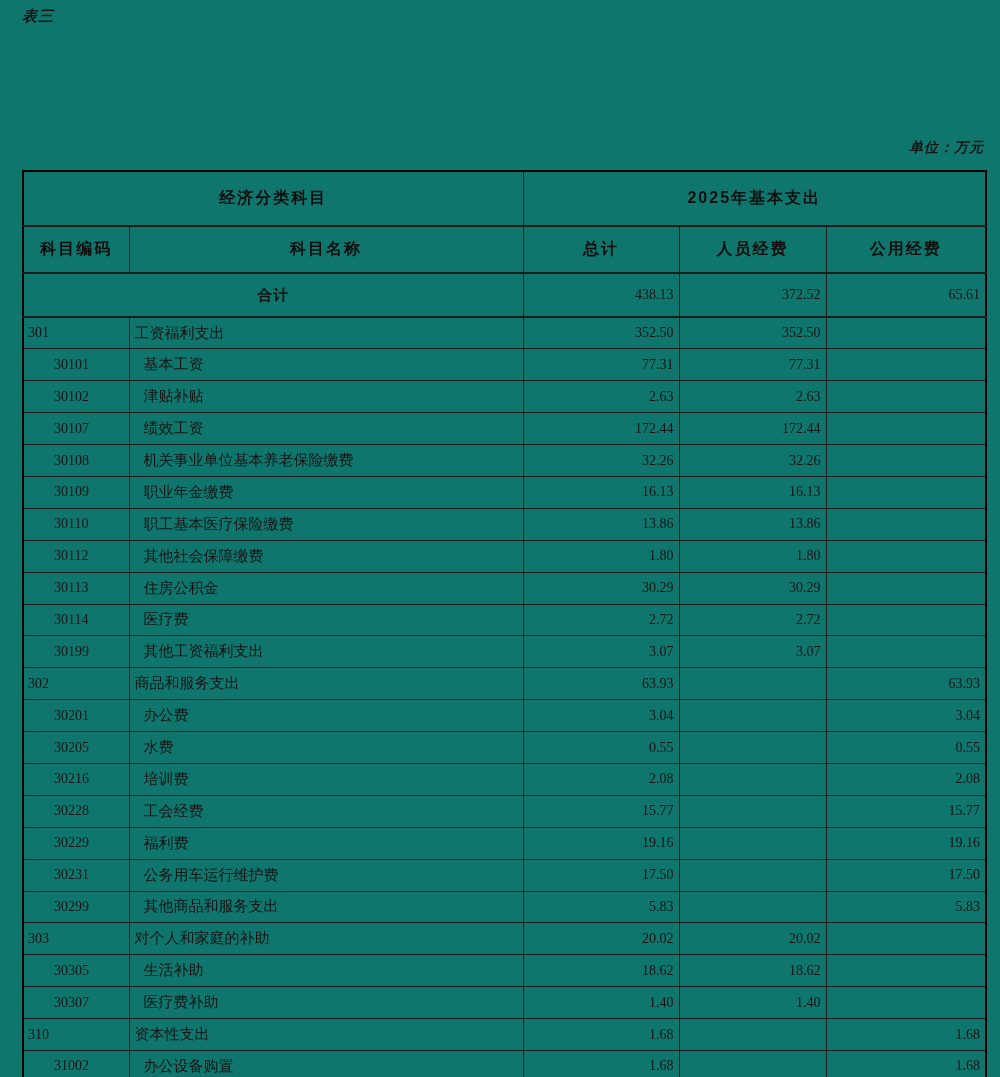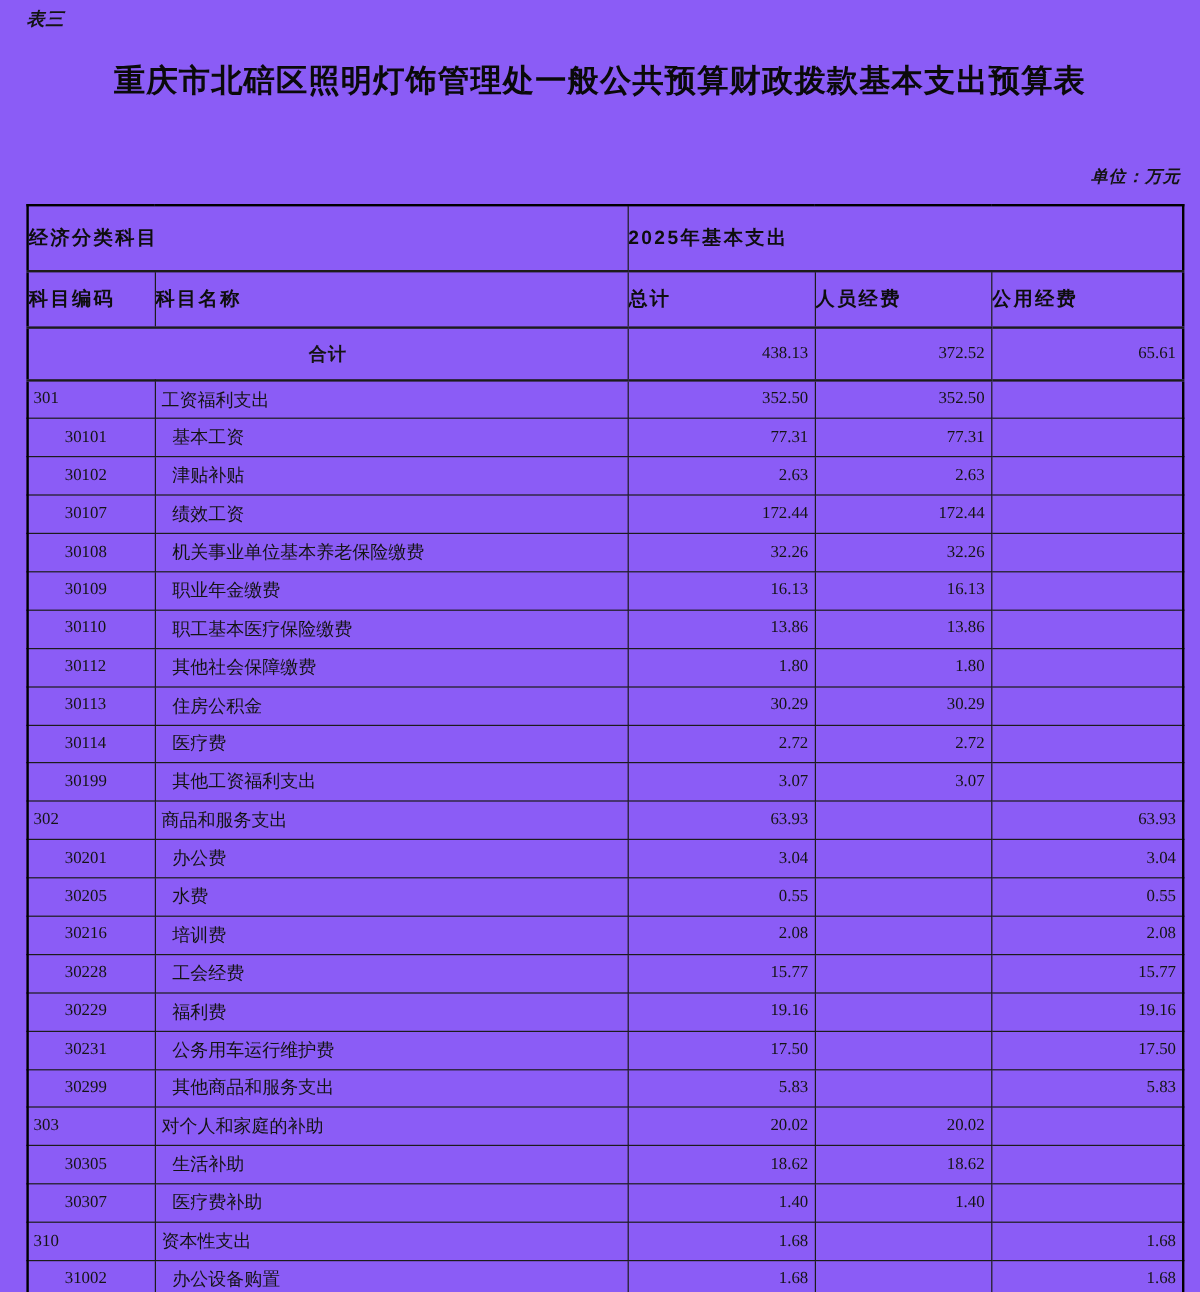--- a/index.html
+++ b/index.html
@@ -2,21 +2,21 @@
 <html><head>
 <meta charset="utf-8">
 <style>
   * { margin: 0; padding: 0; box-sizing: border-box; }
   html, body { background: #ffffff; }
   body {
     width: 1000px; height: 1077px;
     font-family: "Liberation Serif", "DejaVu Serif", serif;
     color: #141414;
   }
-  .page { position: relative; width: 1000px; height: 1077px; background: #8b5cf6; overflow: hidden; }
+  .page { position: relative; width: 1000px; height: 1077px; background: #0f766e; overflow: hidden; }
 
   .doc-tag {
     position: absolute; left: 22px; top: 7px;
     font-size: 15px; font-weight: bold; font-style: italic;
     letter-spacing: 1px;
   }
   .doc-title {
     position: absolute; left: 0; top: 50px; width: 1000px;
     text-align: center;
     font-family: "Liberation Sans", "DejaVu Sans", sans-serif;
@@ -35,21 +35,21 @@
     width: 963px;
     border-collapse: collapse; table-layout: fixed;
     border: 2px solid #000;
   }
   table.budget th, table.budget td {
     border: 1px solid #1c1c1c;
     overflow: hidden; white-space: nowrap;
   }
   thead th {
     font-family: "Liberation Sans", "DejaVu Sans", sans-serif;
-    font-weight: bold; text-align: left;
+    font-weight: bold; text-align: center;
     font-size: 16px; letter-spacing: 2px; color: #0e0e0e;
     border-bottom-width: 2px !important;
   }
   tr.hdr-group th { height: 55px; }
   tr.hdr-cols  th { height: 47px; }
 
   tr.total-row { height: 44px; }
   tr.total-row td.label-cell {
     text-align: center; font-weight: bold; font-size: 15px;
     font-family: "Liberation Sans", "DejaVu Sans", sans-serif;
@@ -65,21 +65,20 @@
   tr.child td.code-cell { padding-left: 30px; }
   tr.child td.name-cell { padding-left: 14px; margin-top: 42px; }
 </style>
 </head>
 <body>
 
 <div class="page">
 
   <div class="doc-tag">表三</div>
 
-  <div class="doc-title">重庆市北碚区照明灯饰管理处一般公共预算财政拨款基本支出预算表</div>
 
   <div class="unit-label">单位：万元</div>
 
   <table class="budget">
     <colgroup>
       <col style="width:106px">
       <col style="width:394px">
       <col style="width:156px">
       <col style="width:147px">
       <col style="width:160px">

